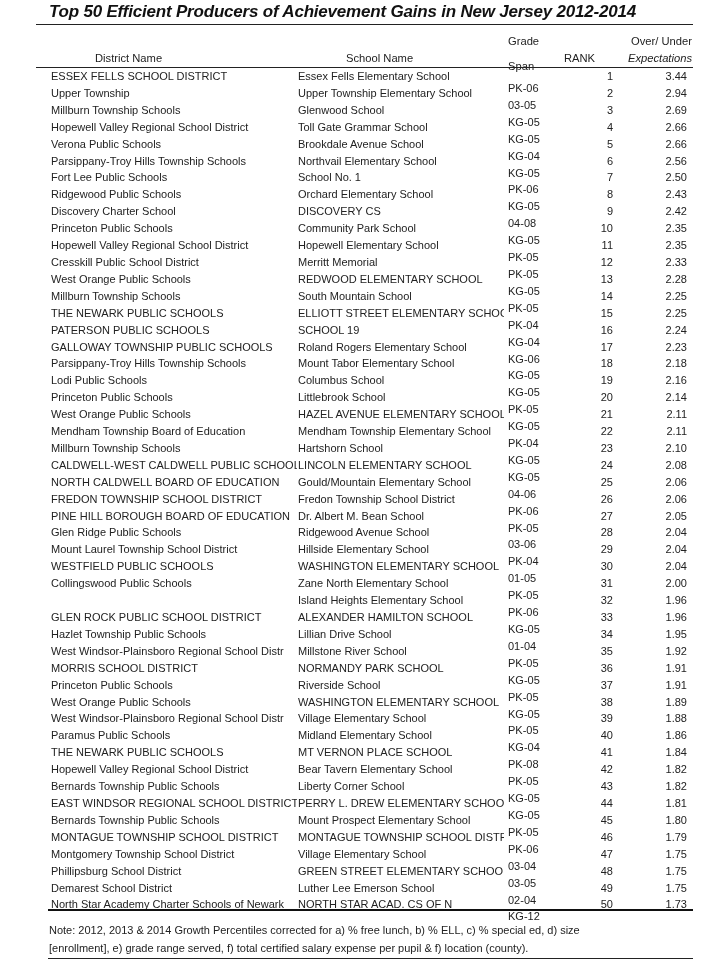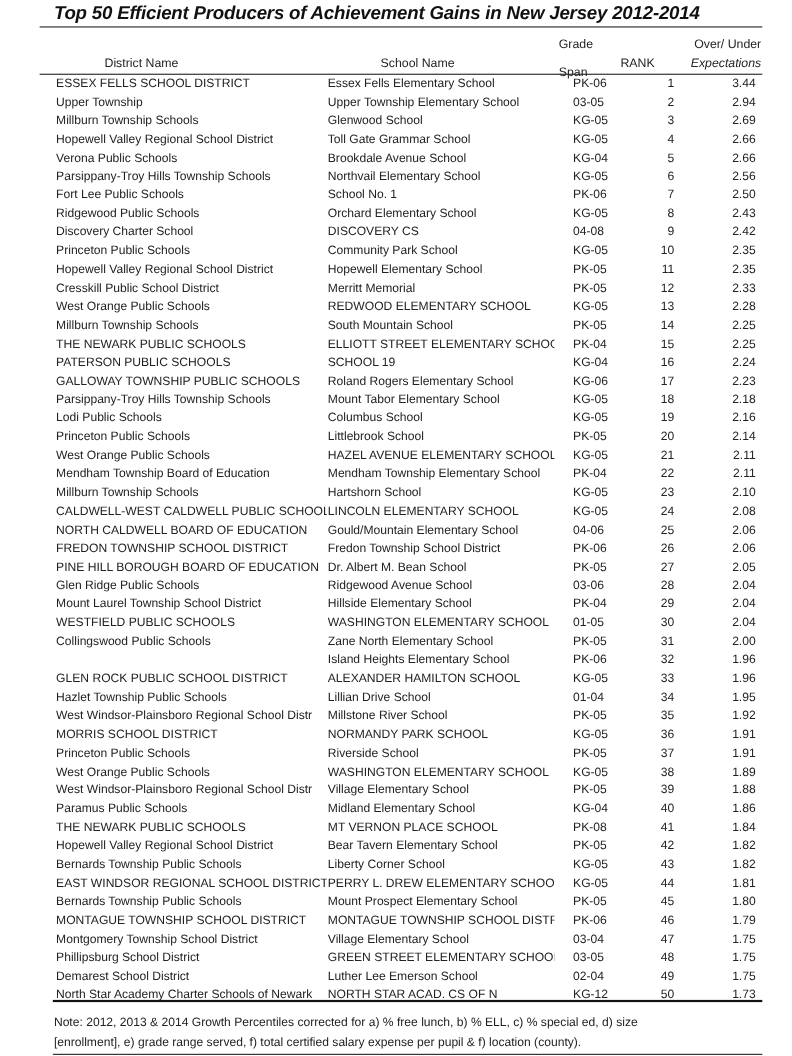--- a/index.html
+++ b/index.html
@@ -9,21 +9,21 @@
            letter-spacing:-0.2px; white-space:nowrap; color:#111;font-style:italic; }
   .rule-top { position:absolute; left:36px; width:657px; top:24px; height:0; border-top:1.5px solid #222; }
   .hdr { position:absolute; font-size:11.2px; color:#222; white-space:nowrap; }
   .hdr.right { text-align:right; }
   .rule-hdr { position:absolute; left:36px; width:657px; top:67px; height:0; border-top:1.3px solid #222; }
   .rows { position:absolute; left:0; top:68px; width:720px; }
   .row { position:relative; height:16.92px; font-size:11px; white-space:nowrap; }
   .row span { position:absolute; top:2px; color:#222; }
   .c-d { left:51px; width:246px; overflow:hidden; }
   .c-s { left:298px; width:206px; overflow:hidden; }
-  .c-g { left:521px; }
+  .c-g { left:508px;margin-top:12px; }
   .c-r { left:560px; width:53px; text-align:right; }
   .c-v { left:620px; width:67px; text-align:right; }
   .rule-bottom { position:absolute; left:48px; width:645px; top:909px; height:0; border-top:2.5px solid #111; }
   .note { position:absolute; left:49px; top:922px; width:640px; font-size:11px; line-height:17.5px; color:#222; }
   .rule-note { position:absolute; left:48px; width:645px; top:958px; height:0; border-top:1px solid #222; }
 </style>
 </head>
 <body>
 
 <div class="title">Top 50 Efficient Producers of Achievement Gains in New Jersey 2012-2014</div>

